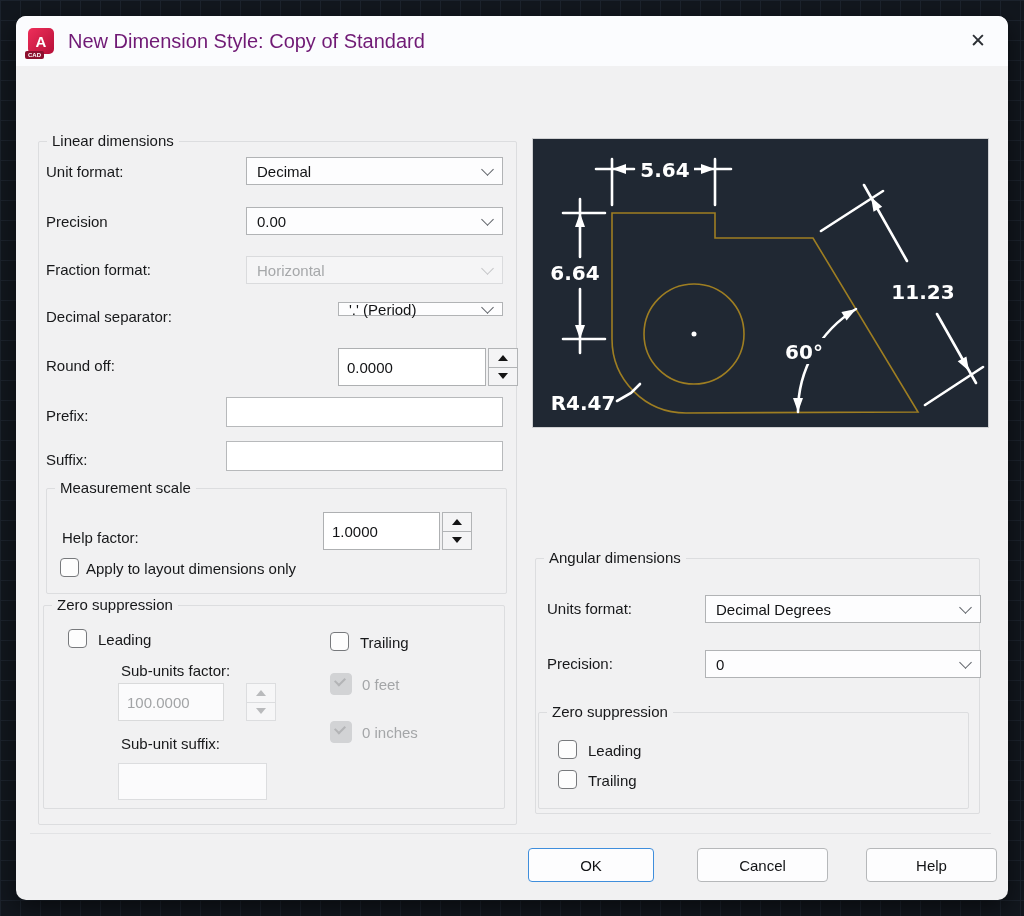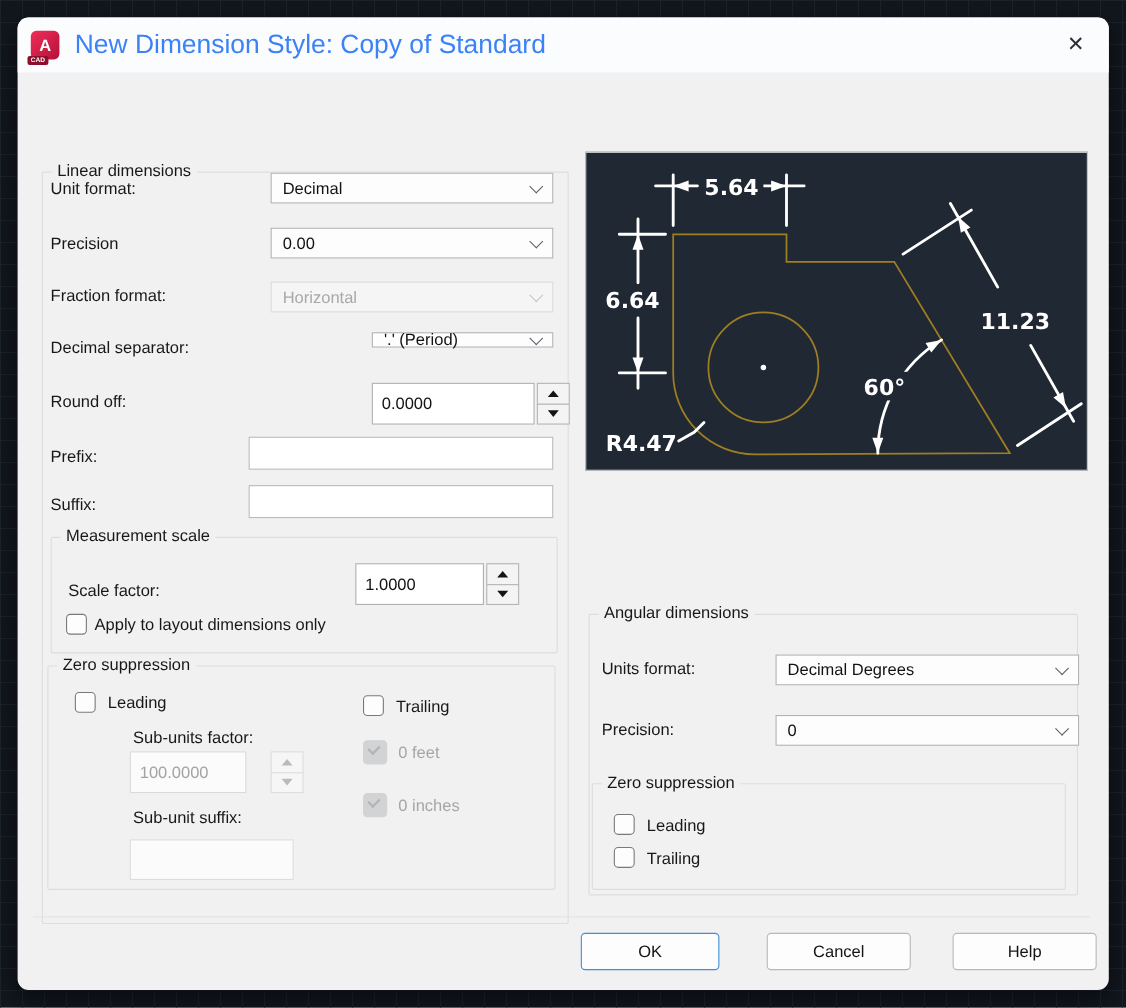--- a/index.html
+++ b/index.html
@@ -22,21 +22,21 @@
   .titlebar{
     left:0;top:0;right:0;height:50px;background:#fbfcfe;
     border-radius:10px 10px 0 0;display:flex;align-items:center;
   }
   .logo{width:26px;height:26px;margin-left:12px;position:relative;border-radius:5px;
     background:linear-gradient(135deg,#ee2f5a,#b60f38);
     display:flex;align-items:center;justify-content:center;
     color:#fff;font-weight:bold;font-size:15px;}
   .logo .sub{position:absolute;left:-3px;bottom:-5px;background:#8c0f2e;color:#fff;
     font-size:6px;font-weight:bold;padding:1px 3px;border-radius:2px;line-height:6px;}
-  .title{margin-left:14px;font-size:24px;color:#3b82f6;}
+  .title{margin-left:14px;font-size:20px;color:#701a75;}
   .close{position:absolute;right:22px;top:12px;font-size:19px;color:#2a2e33;cursor:pointer;line-height:26px;}
   .tabstrip{left:14px;top:66px;right:14px;height:38px;display:flex;align-items:flex-end;}
   .tab{height:30px;display:flex;align-items:center;padding:0 11px;margin-right:3px;
     background:#eef0f1;border:1px solid #e2e3e5;font-size:15px;color:#17181a;box-sizing:border-box;cursor:pointer;}
   .tab.active{height:37px;background:#fafbfc;border-color:#dddee0;border-bottom:none;position:relative;z-index:2;}
   .group{position:absolute;border:1px solid #dcdddf;border-radius:2px;background:transparent;}
   .legend{position:absolute;top:-10px;left:8px;background:#f1f1f2;padding:0 5px;font-size:15px;color:#17181a;white-space:nowrap;}
   .lbl{position:absolute;font-size:15px;color:#17181a;white-space:nowrap;}
   .lbl.dis{color:#a4a6a8;}
   .combo{position:absolute;background:#fdfdfe;border:1px solid #b1b3b5;box-sizing:border-box;
@@ -80,21 +80,21 @@
   <div class="abs titlebar">
     <div class="logo">
       <span>A</span>
       <span class="sub">CAD</span>
     </div>
     <div class="title">New Dimension Style: Copy of Standard</div>
     <div class="close">✕</div>
   </div>
 
 
-  <div class="group" style="left:22px;top:140px;width:477px;height:682px;">
+  <div class="group" style="left:22px;top:125px;width:477px;height:682px;">
     <span class="legend">Linear dimensions</span>
   </div>
 
   <div class="lbl" style="left:30px;top:147px;">Unit format:</div>
   <div class="combo" style="left:230px;top:141px;width:257px;height:28px;">
     <span>Decimal</span>
     <span class="chev"></span>
   </div>
 
   <div class="lbl" style="left:30px;top:197px;">Precision</div>
@@ -130,21 +130,21 @@
 
   <div class="lbl" style="left:30px;top:391px;">Prefix:</div>
   <input class="input" style="left: 210px; top: 381px; width: 277px; height: 30px;" value="">
 
   <div class="lbl" style="left:30px;top:435px;">Suffix:</div>
   <input class="input" style="left: 210px; top: 425px; width: 277px; height: 30px;" value="">
 
   <div class="group" style="left:30px;top:472px;width:459px;height:104px;">
     <span class="legend">Measurement scale</span>
   </div>
-  <div class="lbl" style="left:46px;top:513px;">Scale factor:</div>
+  <div class="lbl" style="left:46px;top:513px;">Help factor:</div>
   <div class="spin" style="left:307px;top:496px;height:38px;">
     <div class="field" style="width:117px;">1.0000</div>
     <div class="btns">
       <div class="sbtn">
           <span class="tri-up"></span>
         </div>
       <div class="sbtn">
           <span class="tri-dn"></span>
         </div>
     </div>

